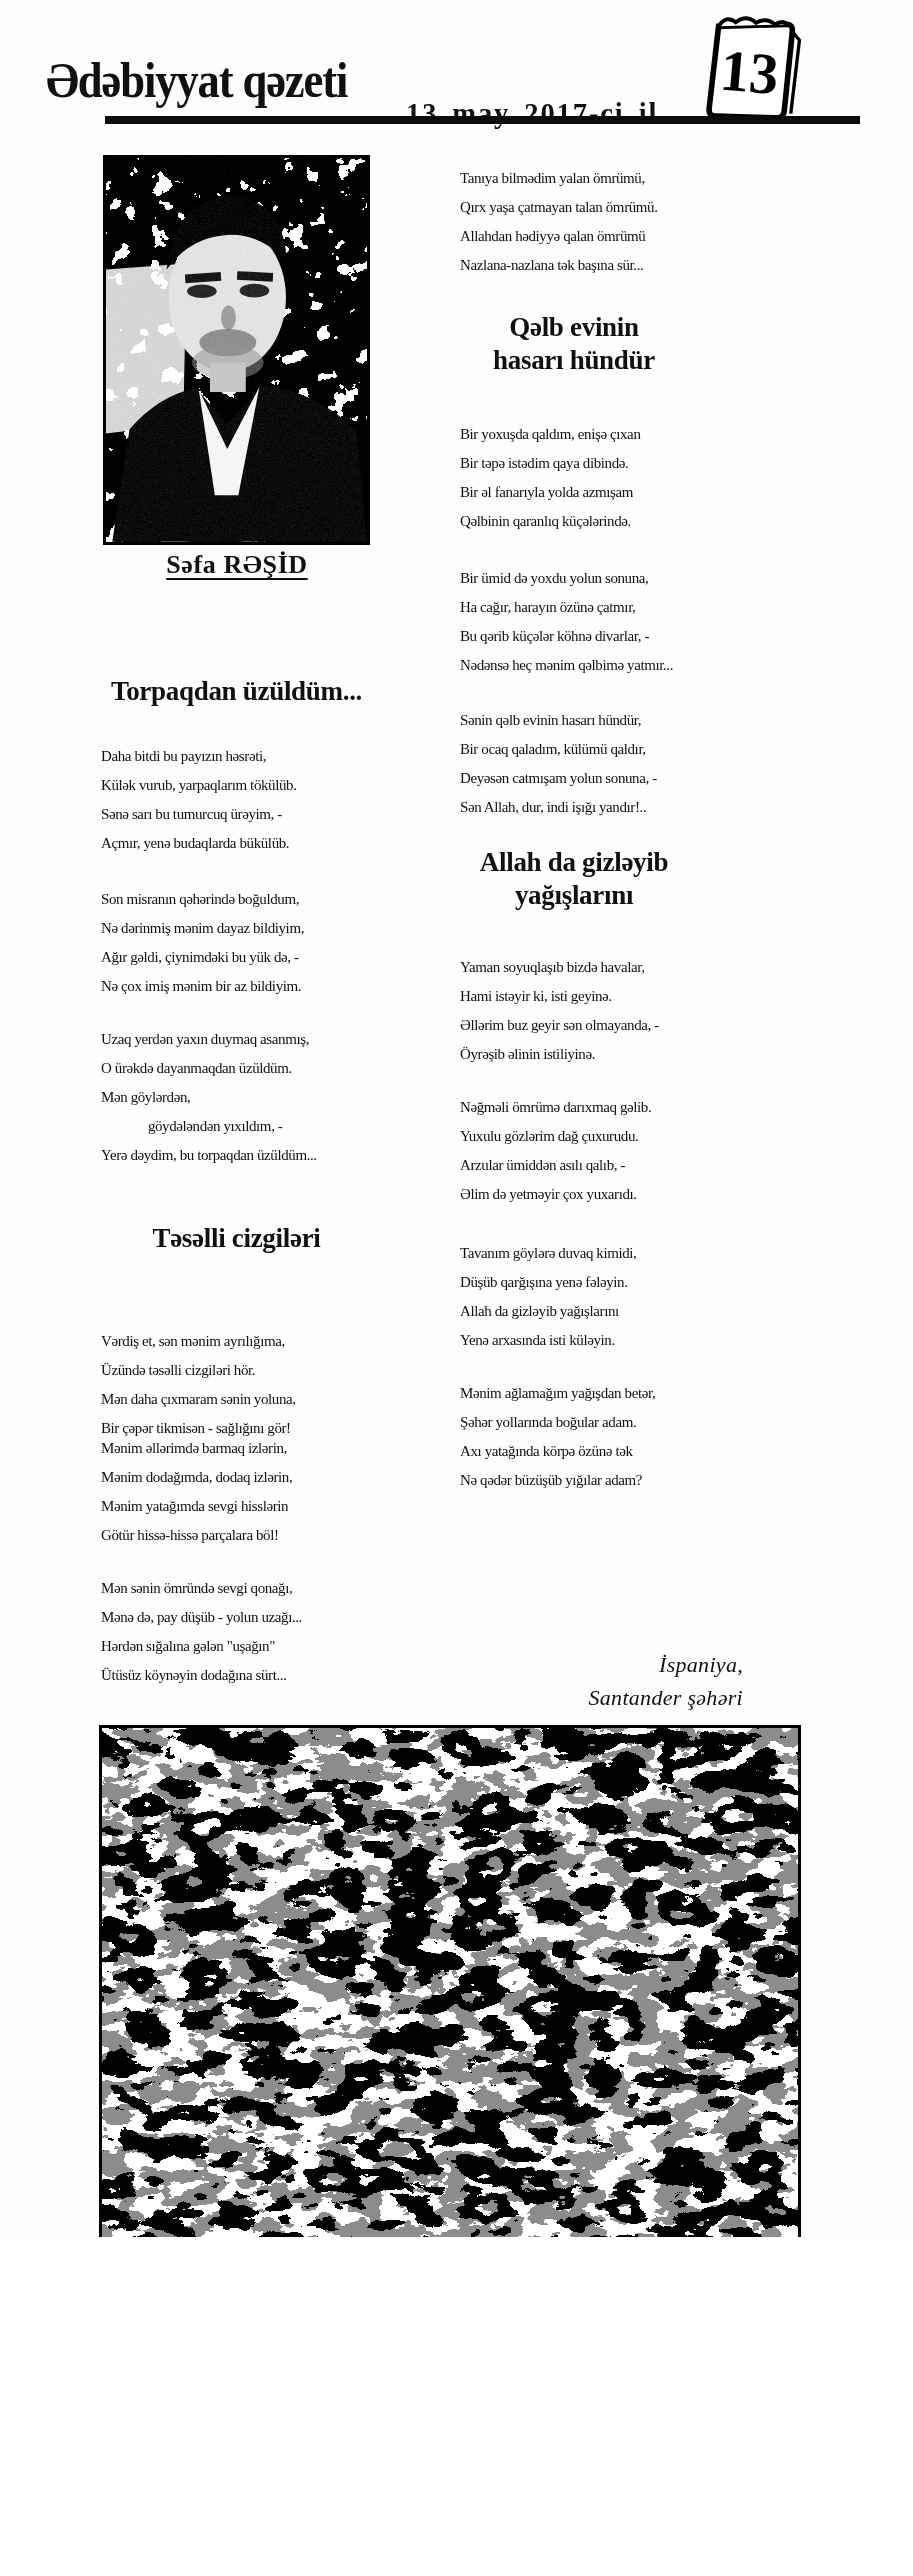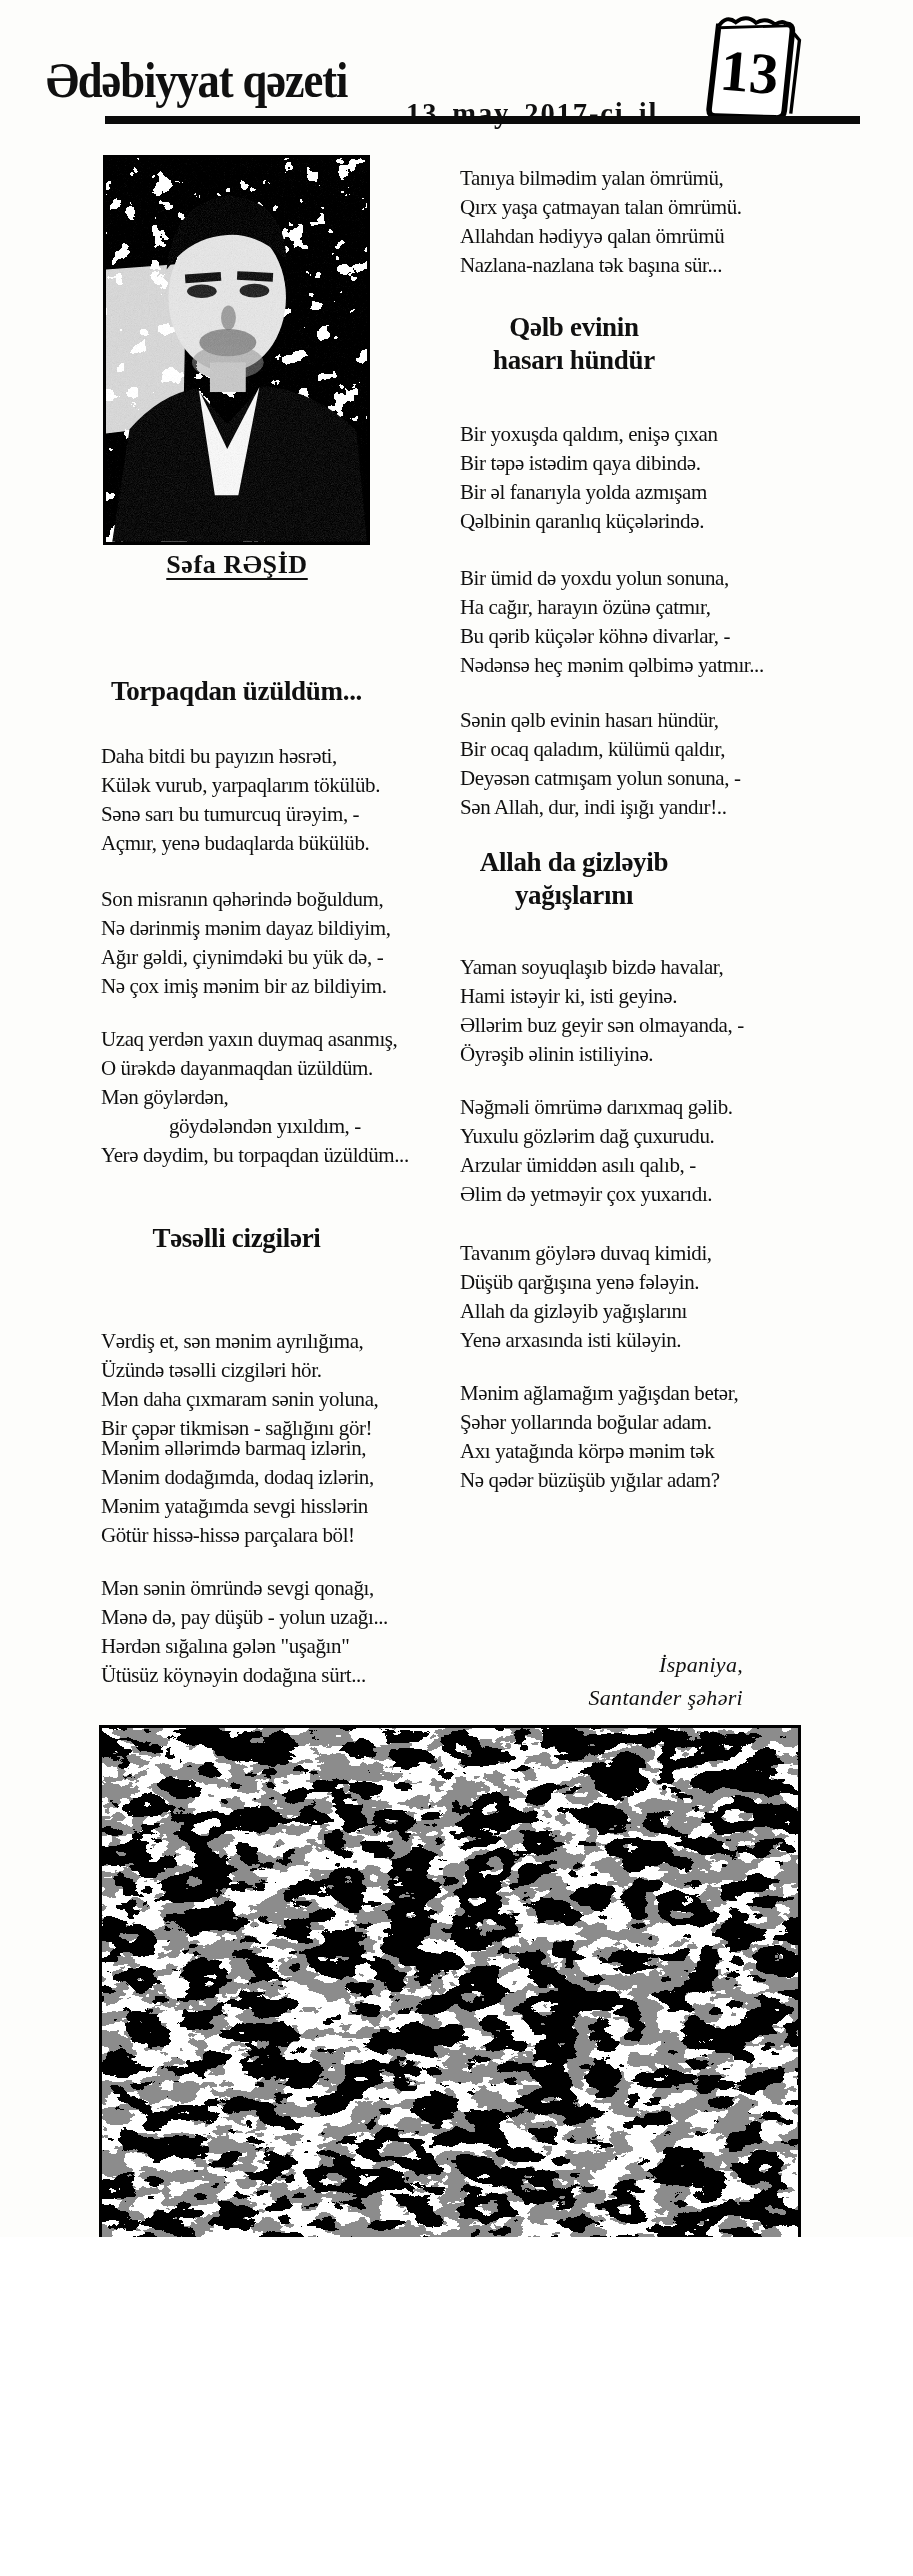--- a/index.html
+++ b/index.html
@@ -17,21 +17,21 @@
   
   .photo{position:absolute; left:103px; top:155px; width:261px; height:384px;
     border:3.1px solid #000; background:#cfcfcf;}
   .photo svg{display:block; filter:contrast(1.25) grayscale(1);}
   .author-caption{position:absolute; left:103px; top:550px; width:268px; text-align:center;
     font-size:26px; font-weight:bold; text-decoration:underline; text-underline-offset:5px;
     letter-spacing:0.6px; white-space:nowrap;}
   
   .poem-title{position:absolute; font-weight:bold; text-align:center; font-size:27px;
     line-height:33px; letter-spacing:-0.3px;}
-  .stanza{position:absolute; font-size:21px; line-height:29px; letter-spacing:-0.4px;}
+  .stanza{position:absolute; font-size:15px; line-height:29px; letter-spacing:-0.4px;}
   .stanza .line{white-space:pre;}
   .title-lines .title-line{white-space:pre;}
   .col-left-x{left:101px; width:271px;}
   .col-right-x{left:460px; width:286px;}
   .attribution{position:absolute; left:460px; top:1648px; width:283px; text-align:right;
     font-style:italic; font-size:22px; line-height:33px; letter-spacing:0.3px;}
   
   .artwork{position:absolute; left:99px; top:1725px; width:696px; height:767px;
     border:3.1px solid #000; background:#f9a8d4;}
   .artwork svg{display:block;}
@@ -182,21 +182,21 @@
     </div>
   <div class="stanza col-right-x" style="top:1239px;">
       <div class="line">Tavanım göylərə duvaq kimidi,</div>
       <div class="line">Düşüb qarğışına yenə fələyin.</div>
       <div class="line">Allah da gizləyib yağışlarını</div>
       <div class="line">Yenə arxasında isti küləyin.</div>
     </div>
   <div class="stanza col-right-x" style="top:1379px;">
       <div class="line">Mənim ağlamağım yağışdan betər,</div>
       <div class="line">Şəhər yollarında boğular adam.</div>
-      <div class="line">Axı yatağında körpə mənim tək</div>
+      <div class="line">Axı yatağında körpə özünə tək</div>
       <div class="line">Nə qədər büzüşüb yığılar adam?</div>
     </div>
 
   <div class="attribution">
       <div class="title-line">İspaniya,</div>
       <div class="title-line">Santander şəhəri</div>
     </div>
 
   <div class="artwork">
     <svg viewBox="0 0 1124 1238" width="696" height="767">

